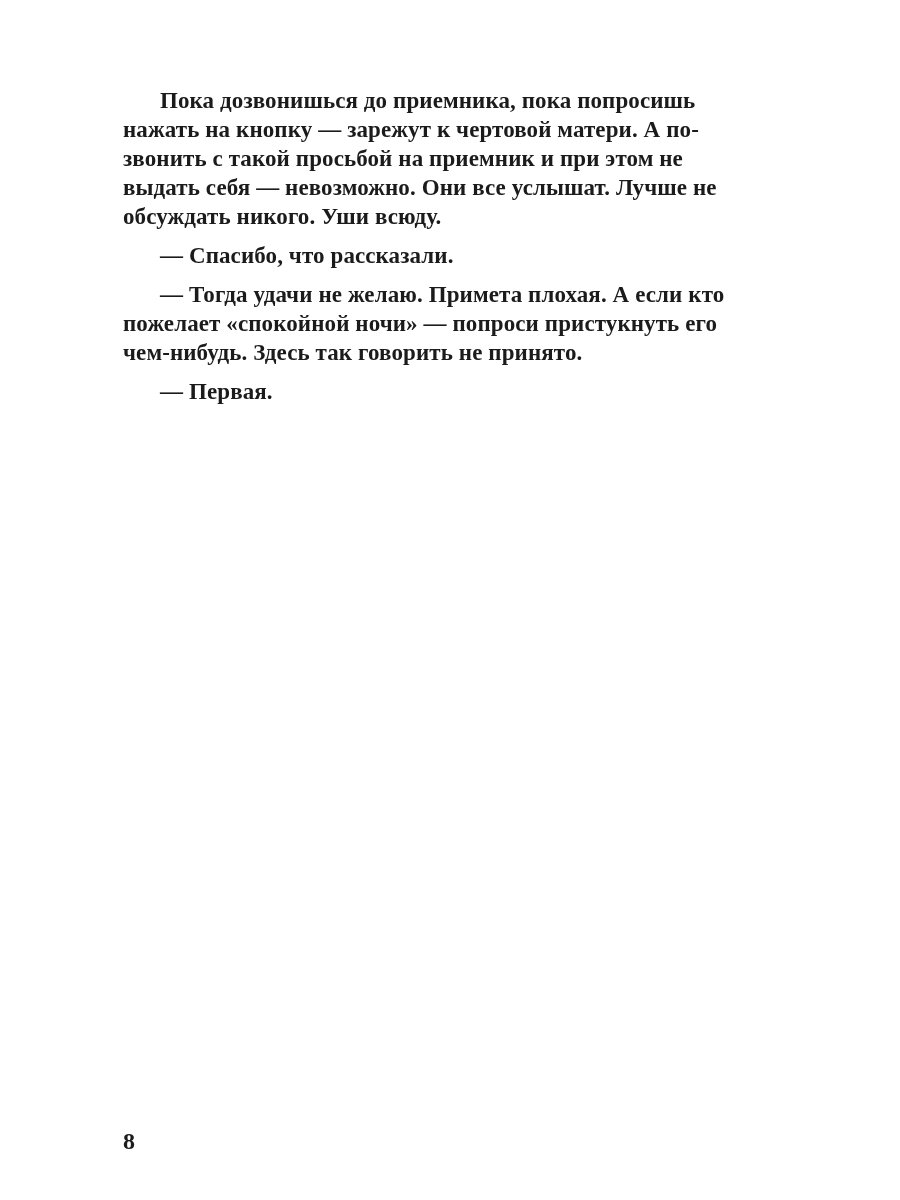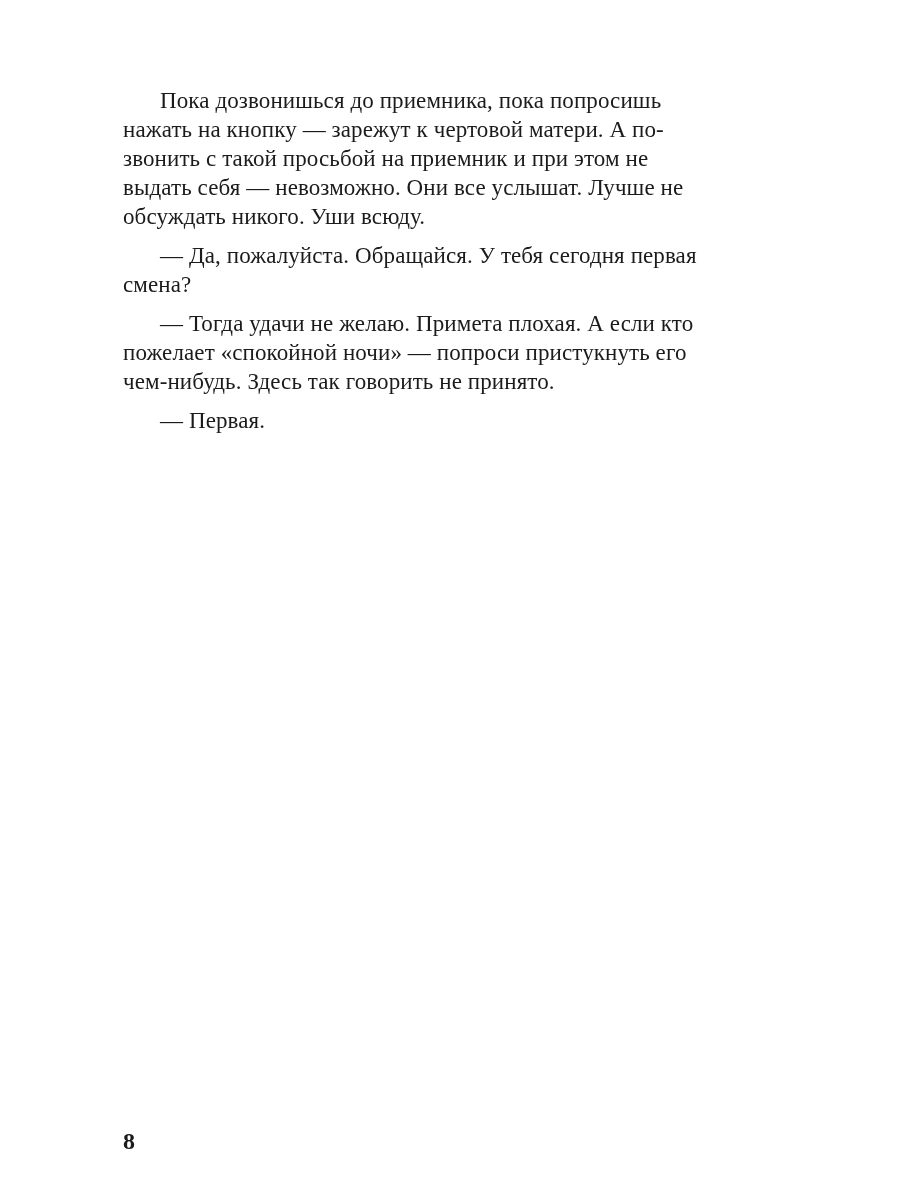--- a/index.html
+++ b/index.html
@@ -15,20 +15,21 @@
     width: 900px;
     height: 1200px;
     background: #ffffff;
   }
   .text-block {
     position: absolute;
     left: 123px;
     top: 86px;
     width: 740px;
     color: #1b1b1b;
+    font-weight: bold;
   }
   .para {
     font-size: 23px;
     line-height: 29px;
     text-indent: 37px;
     text-align: left;
     white-space: pre-line;
     margin-bottom: 10px;
     letter-spacing: 0.1px;
   }
@@ -44,21 +45,20 @@
 </head>
 <body>
 
 <div class="page">
   <div class="text-block">
     <p class="para">Пока дозвонишься до приемника, пока попросишь
 нажать на кнопку — зарежут к чертовой матери. А по-
 звонить с такой просьбой на приемник и при этом не
 выдать себя — невозможно. Они все услышат. Лучше не
 обсуждать никого. Уши всюду.</p>
-    <p class="para">— Да, пожалуйста. Обращайся. У тебя сегодня первая
-смена?</p>
+    <p class="para">— Спасибо, что рассказали.</p>
     <p class="para">— Тогда удачи не желаю. Примета плохая. А если кто
 пожелает «спокойной ночи» — попроси пристукнуть его
 чем-нибудь. Здесь так говорить не принято.</p>
     <p class="para">— Первая.</p>
   </div>
   <div class="page-number">8</div>
 </div>
 
 </body></html>

